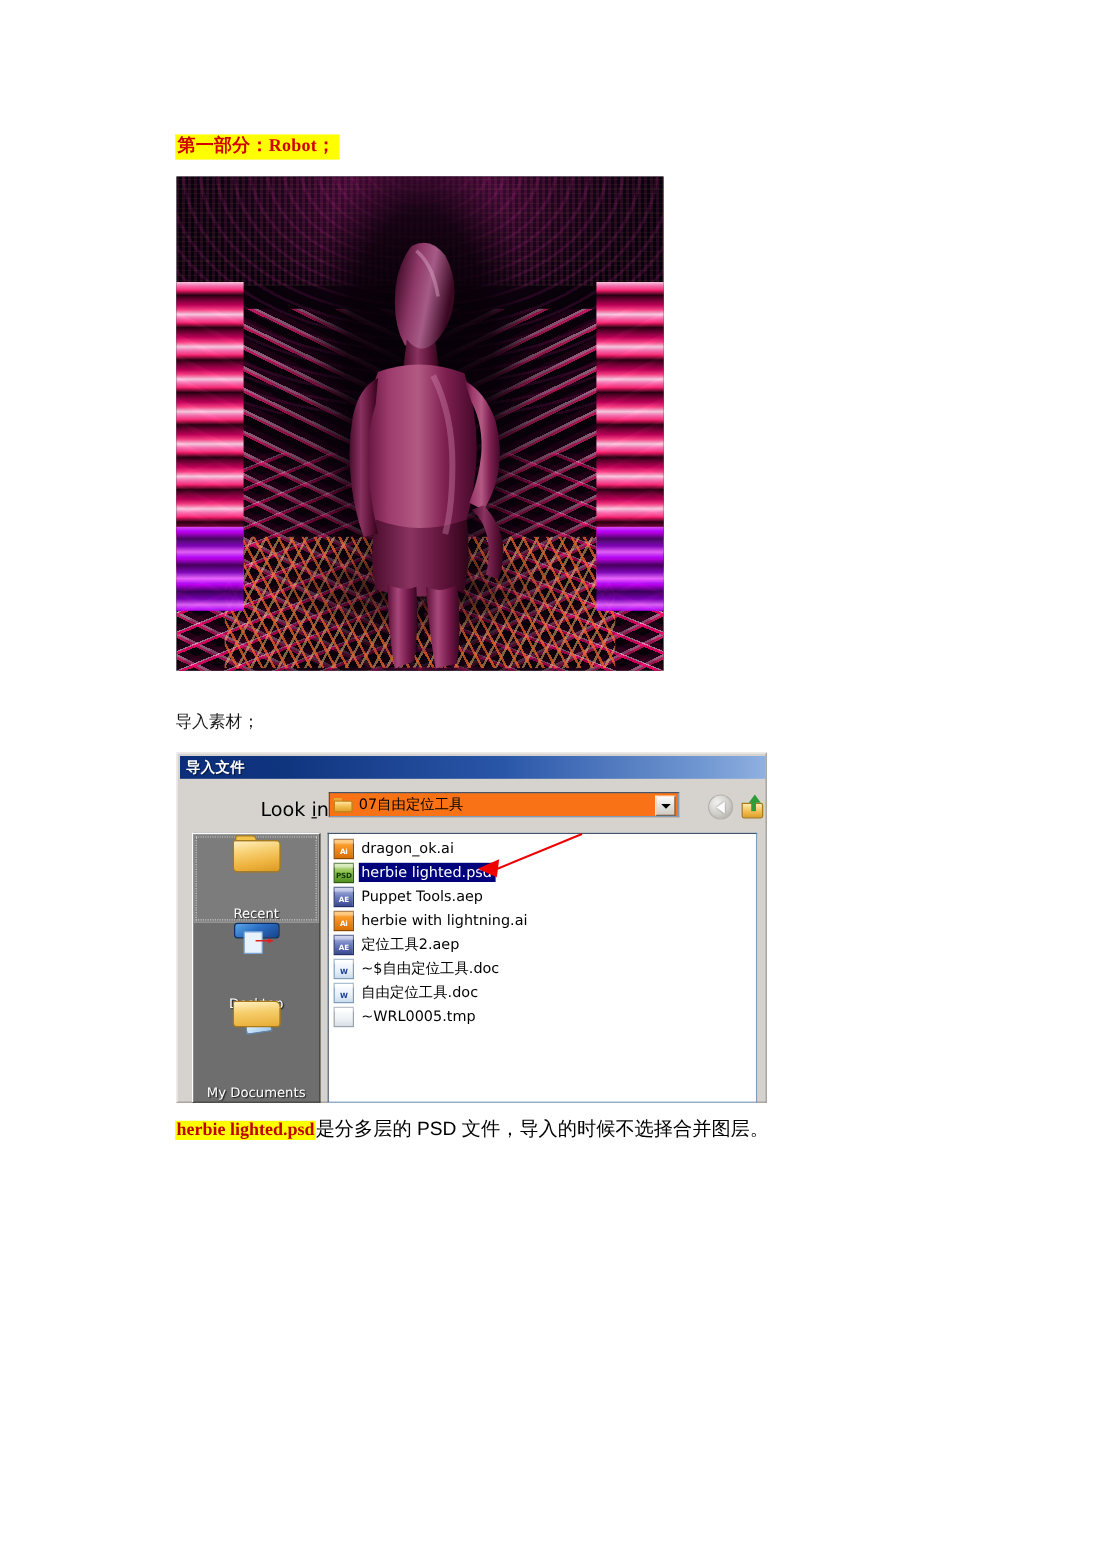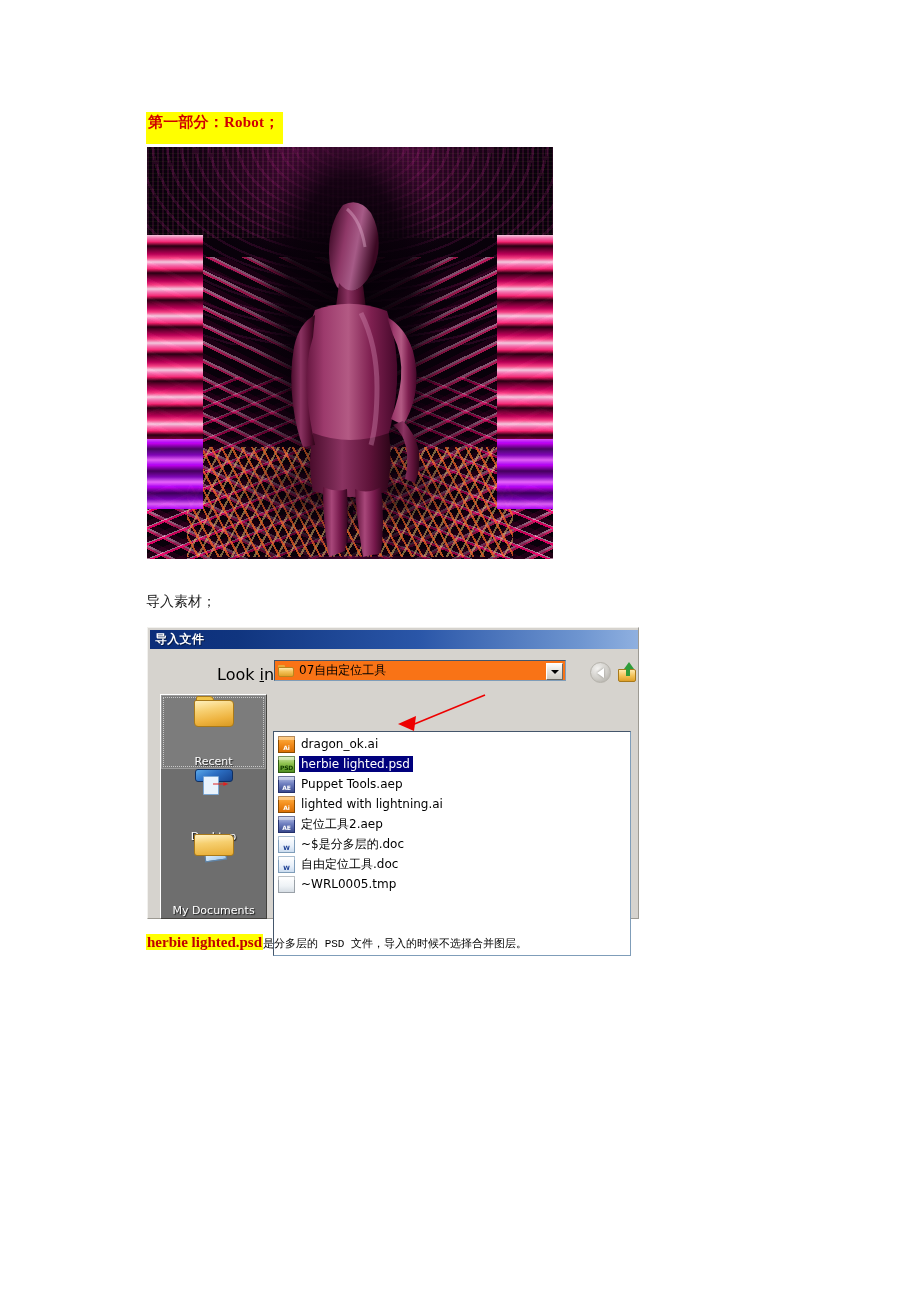--- a/index.html
+++ b/index.html
@@ -27,21 +27,21 @@
   #heading {
     position: absolute;
     left: 146px;
     top: 112px;
     background: #ffff00;
     color: #d00000;
     font-family: "Liberation Serif", "DejaVu Serif", serif;
     font-weight: bold;
     font-size: 15px;
     line-height: 21px;
-    padding: 0 4px 11px 2px;
+    padding: 0 4px 0 2px;
     white-space: nowrap;
     letter-spacing: 0.2px;
   }
 
   
   #figure {
     position: absolute;
     left: 147px;
     top: 147px;
     width: 406px;
@@ -408,21 +408,20 @@
     position: absolute;
     left: 125px; top: 66px;
     width: 358px; height: 225px;
     background: #ffffff;
     border: 1px solid #7f9db9;
     border-top-color: #44566b;
     border-left-color: #44566b;
     box-sizing: border-box;
     padding: 2px 0 0 2px;
     overflow: hidden;
-    margin-top: 37px;
   }
   .file-row {
     display: flex;
     align-items: center;
     height: 20px;
     padding-left: 2px;
   }
   .file-row .fi-name {
     font-size: 12px;
     color: #000;
@@ -480,22 +479,22 @@
     line-height: 20px;
   }
   #psd-caption .hl {
     background: #ffff00;
     color: #c00000;
     font-weight: bold;
     font-family: "Liberation Serif","DejaVu Serif",serif;
     padding: 0 1px;
   }
   #psd-caption .cn {
-    font-family: Liberation Mono, monospace;
-    font-size: 11px;
+    font-family: Liberation Sans, sans-serif;
+    font-size: 16px;
     text-align: right;
   }
 </style>
 </head>
 <body>
 
 <div id="page">
 
   <div id="heading">第一部分：Robot；</div>
 
@@ -638,33 +637,33 @@
       <div class="file-row">
         <span class="fi-icon aep">
             <span>AE</span>
           </span>
         <span class="fi-name">Puppet Tools.aep</span>
       </div>
       <div class="file-row">
         <span class="fi-icon ai">
             <span>Ai</span>
           </span>
-        <span class="fi-name">lighted with lightning.ai</span>
+        <span class="fi-name">herbie with lightning.ai</span>
       </div>
       <div class="file-row">
         <span class="fi-icon aep">
             <span>AE</span>
           </span>
         <span class="fi-name">定位工具2.aep</span>
       </div>
       <div class="file-row">
         <span class="fi-icon doc">
             <span>W</span>
           </span>
-        <span class="fi-name">~$是分多层的.doc</span>
+        <span class="fi-name">~$自由定位工具.doc</span>
       </div>
       <div class="file-row">
         <span class="fi-icon doc">
             <span>W</span>
           </span>
         <span class="fi-name">自由定位工具.doc</span>
       </div>
       <div class="file-row">
         <span class="fi-icon tmp">
             <span></span>

